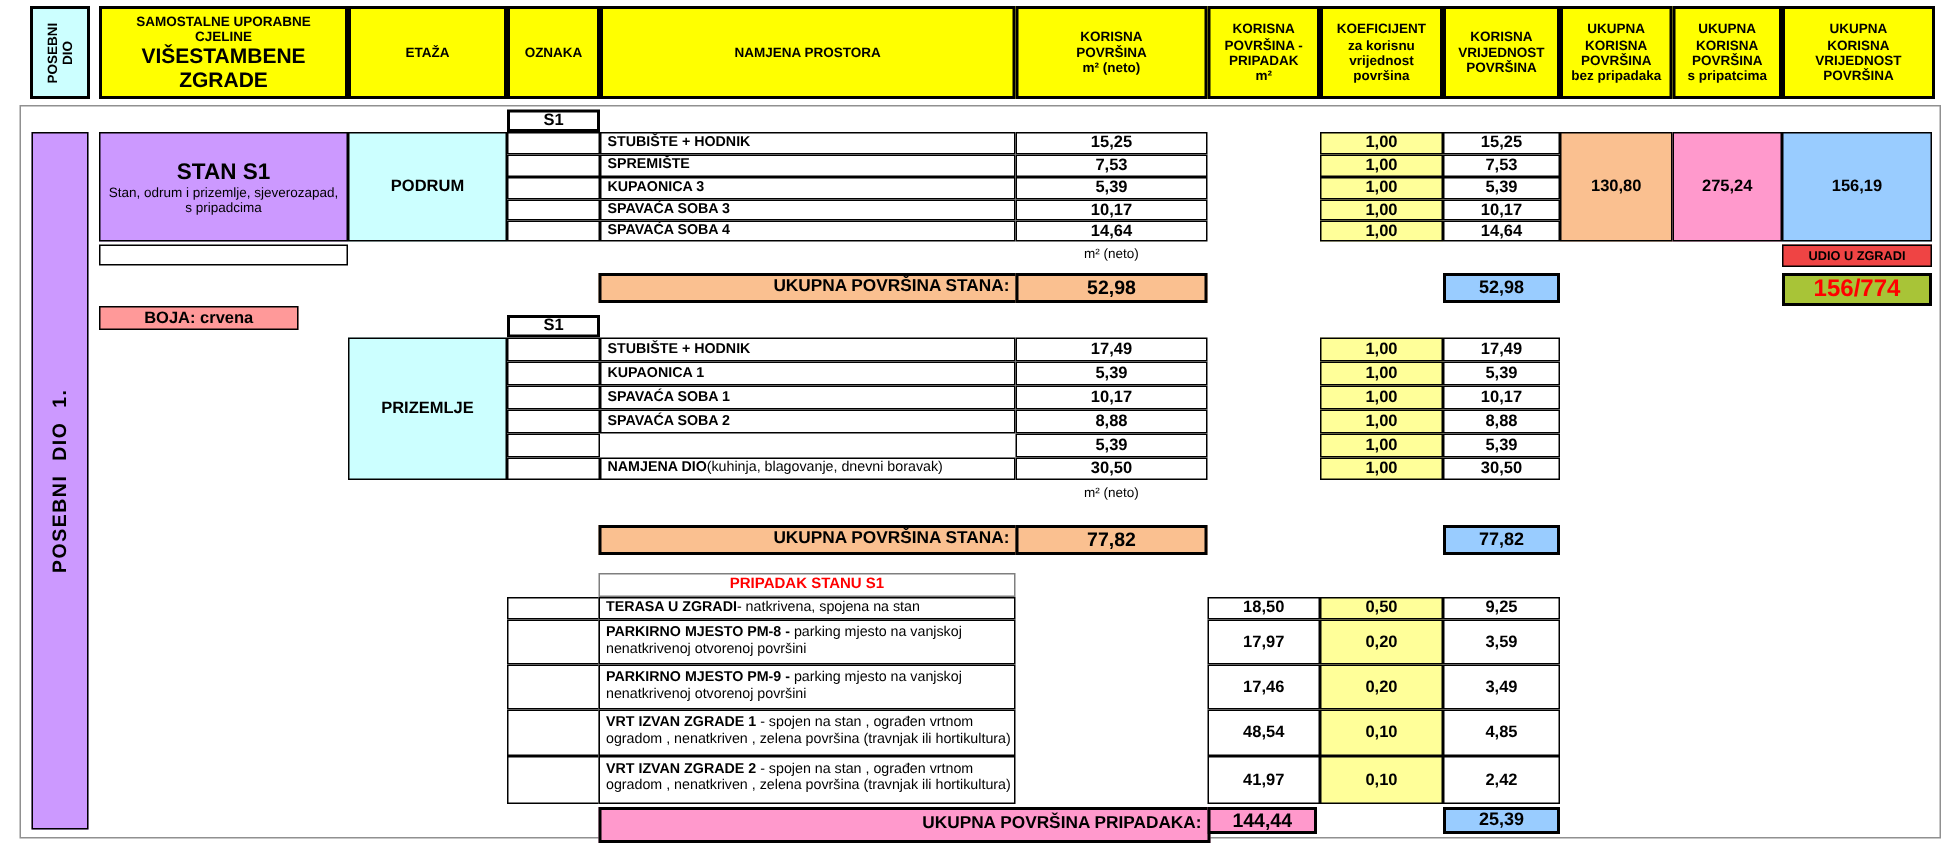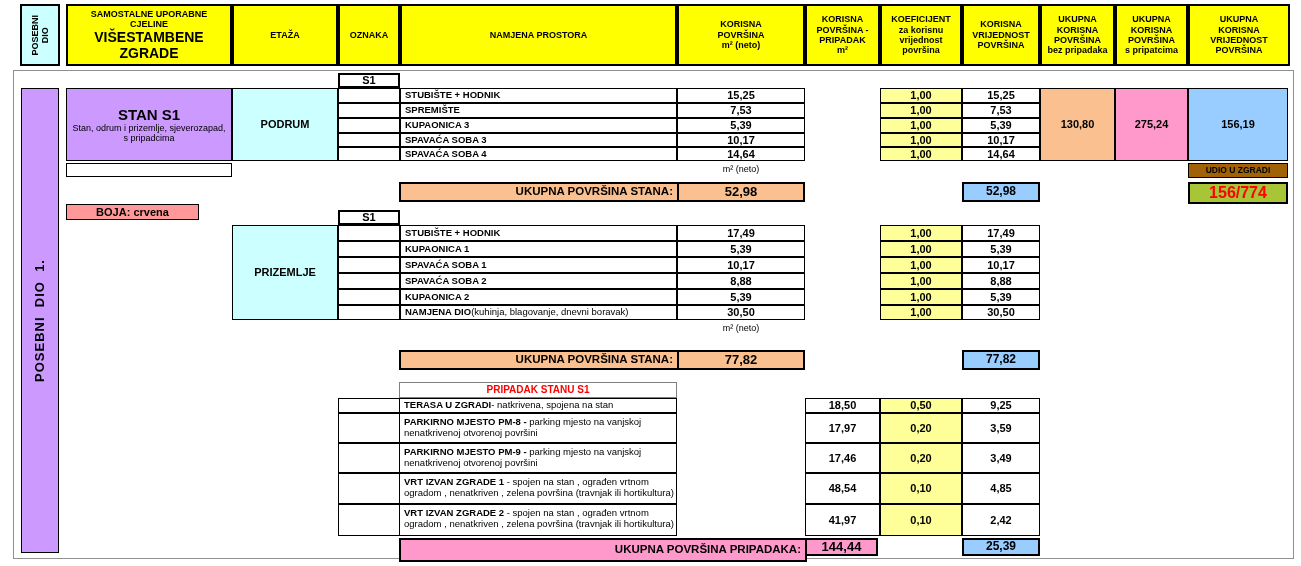--- a/index.html
+++ b/index.html
@@ -14,21 +14,21 @@
   .pre{white-space:pre-line;}
   .b{font-weight:bold;}
   .yellow{background:#FFFF00;}
   .cyan{background:#CCFFFF;}
   .purple{background:#CC99FF;}
   .salmon{background:#FF9999;}
   .orange{background:#FAC090;}
   .pinkc{background:#FF99CC;}
   .bluec{background:#99CCFF;}
   .paleyellow{background:#FFFF99;}
-  .greenc{background:#a16207;}
+  .greenc{background:#ef4444;}
   .ygreen{background:#A8C437;}
   .red{color:#FF0000;}
   .vwrap{overflow:visible;}
   .vtext{transform:rotate(-90deg);white-space:pre;text-align:center;}
   .num{font-size:11px;font-weight:bold;}
   .hdr{font-size:9px;font-weight:bold;}
   .roomname{font-size:9.5px;}
   .roomname .nm{font-weight:bold;}
   .container{position:absolute;box-sizing:border-box;border:1px solid #909090;background:#fff;}
 </style>
@@ -184,24 +184,20 @@
   <div class="cell" style="left:338px;top:273px;width:62px;height:16px;"></div>
   <div class="cell left roomname" style="left:400px;top:273px;width:277px;height:16px;">
       <span class="nm">SPAVAĆA SOBA 2</span> 
       <span></span>
     </div>
   <div class="cell num" style="left:677px;top:273px;width:128px;height:16px;">8,88</div>
   <div class="cell paleyellow num" style="left:880px;top:273px;width:82px;height:16px;">1,00</div>
   <div class="cell num" style="left:962px;top:273px;width:78px;height:16px;">8,88</div>
 
   <div class="cell" style="left:338px;top:289px;width:62px;height:16px;"></div>
-  <div class="cell left roomname" style="left:400px;top:289px;width:277px;height:16px;">
-      <span class="nm">KUPAONICA 2</span> 
-      <span></span>
-    </div>
   <div class="cell num" style="left:677px;top:289px;width:128px;height:16px;">5,39</div>
   <div class="cell paleyellow num" style="left:880px;top:289px;width:82px;height:16px;">1,00</div>
   <div class="cell num" style="left:962px;top:289px;width:78px;height:16px;">5,39</div>
 
   <div class="cell" style="left:338px;top:305px;width:62px;height:15px;"></div>
   <div class="cell left roomname" style="left:400px;top:305px;width:277px;height:15px;">
       <span class="nm">NAMJENA DIO</span> 
       <span>(kuhinja, blagovanje, dnevni boravak)</span>
     </div>
   <div class="cell num" style="left:677px;top:305px;width:128px;height:15px;">30,50</div>

